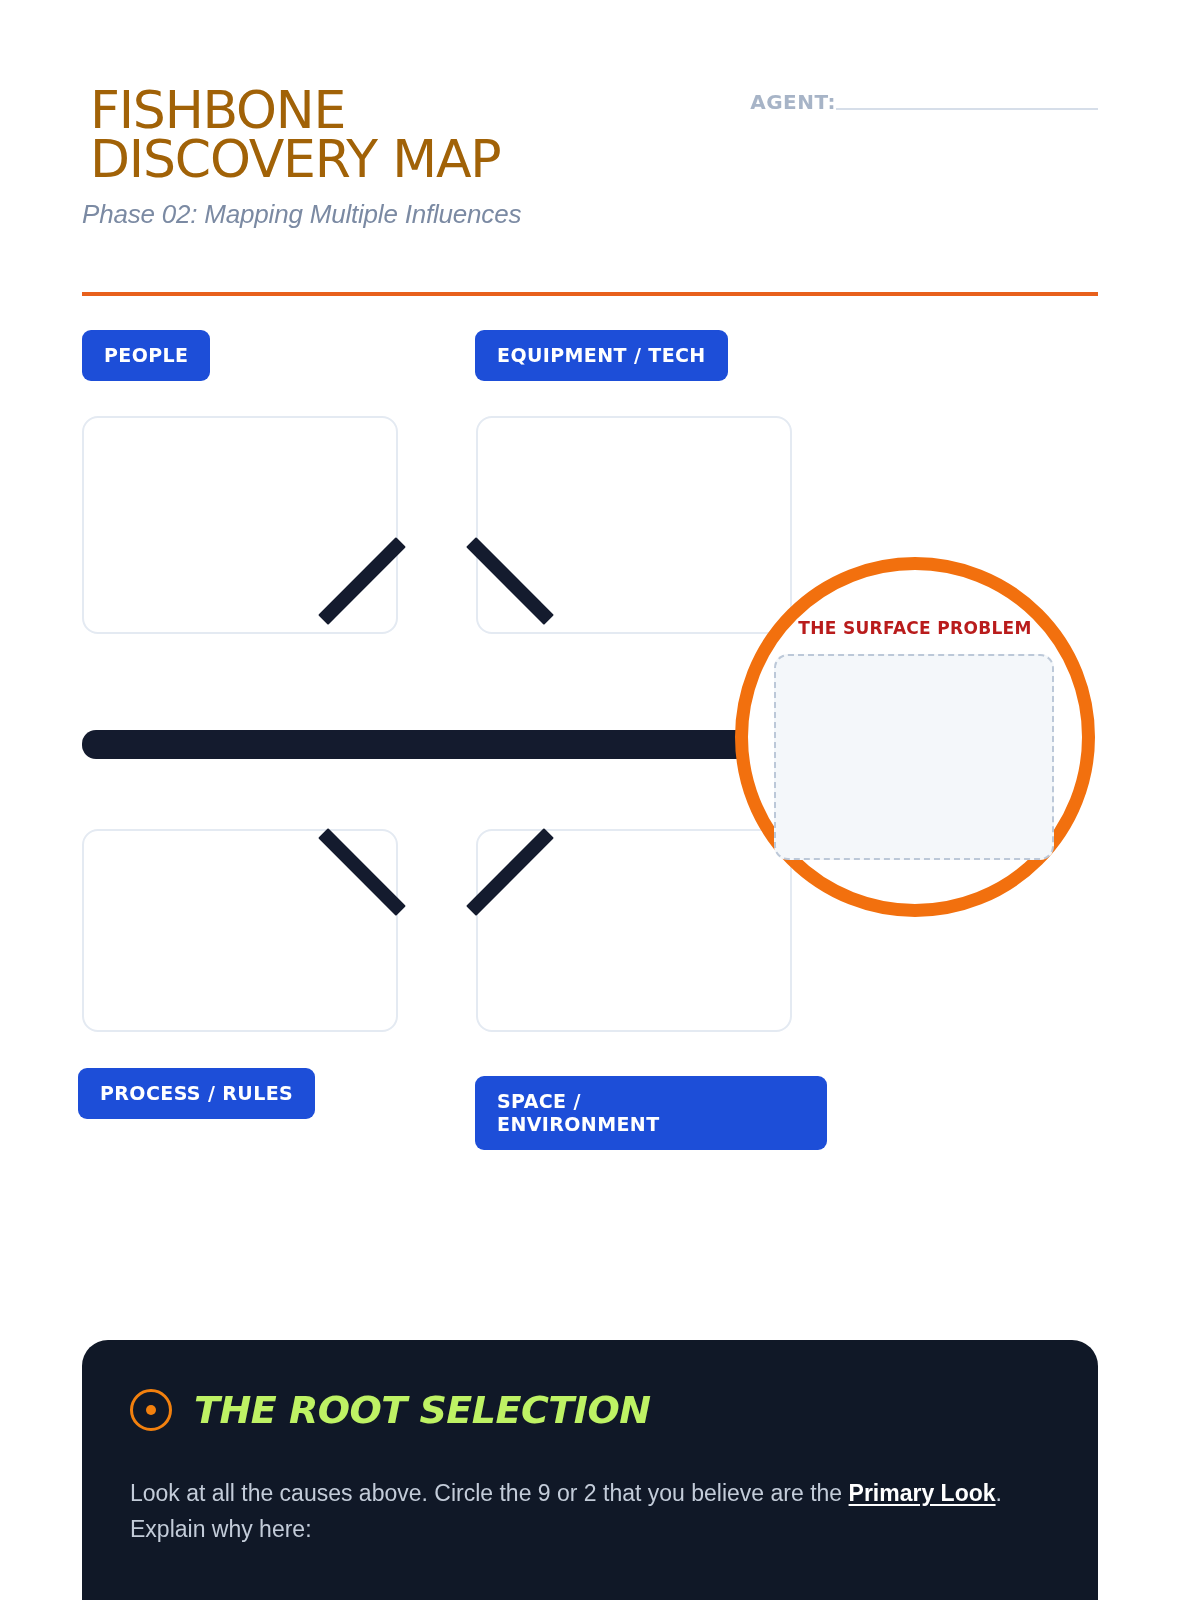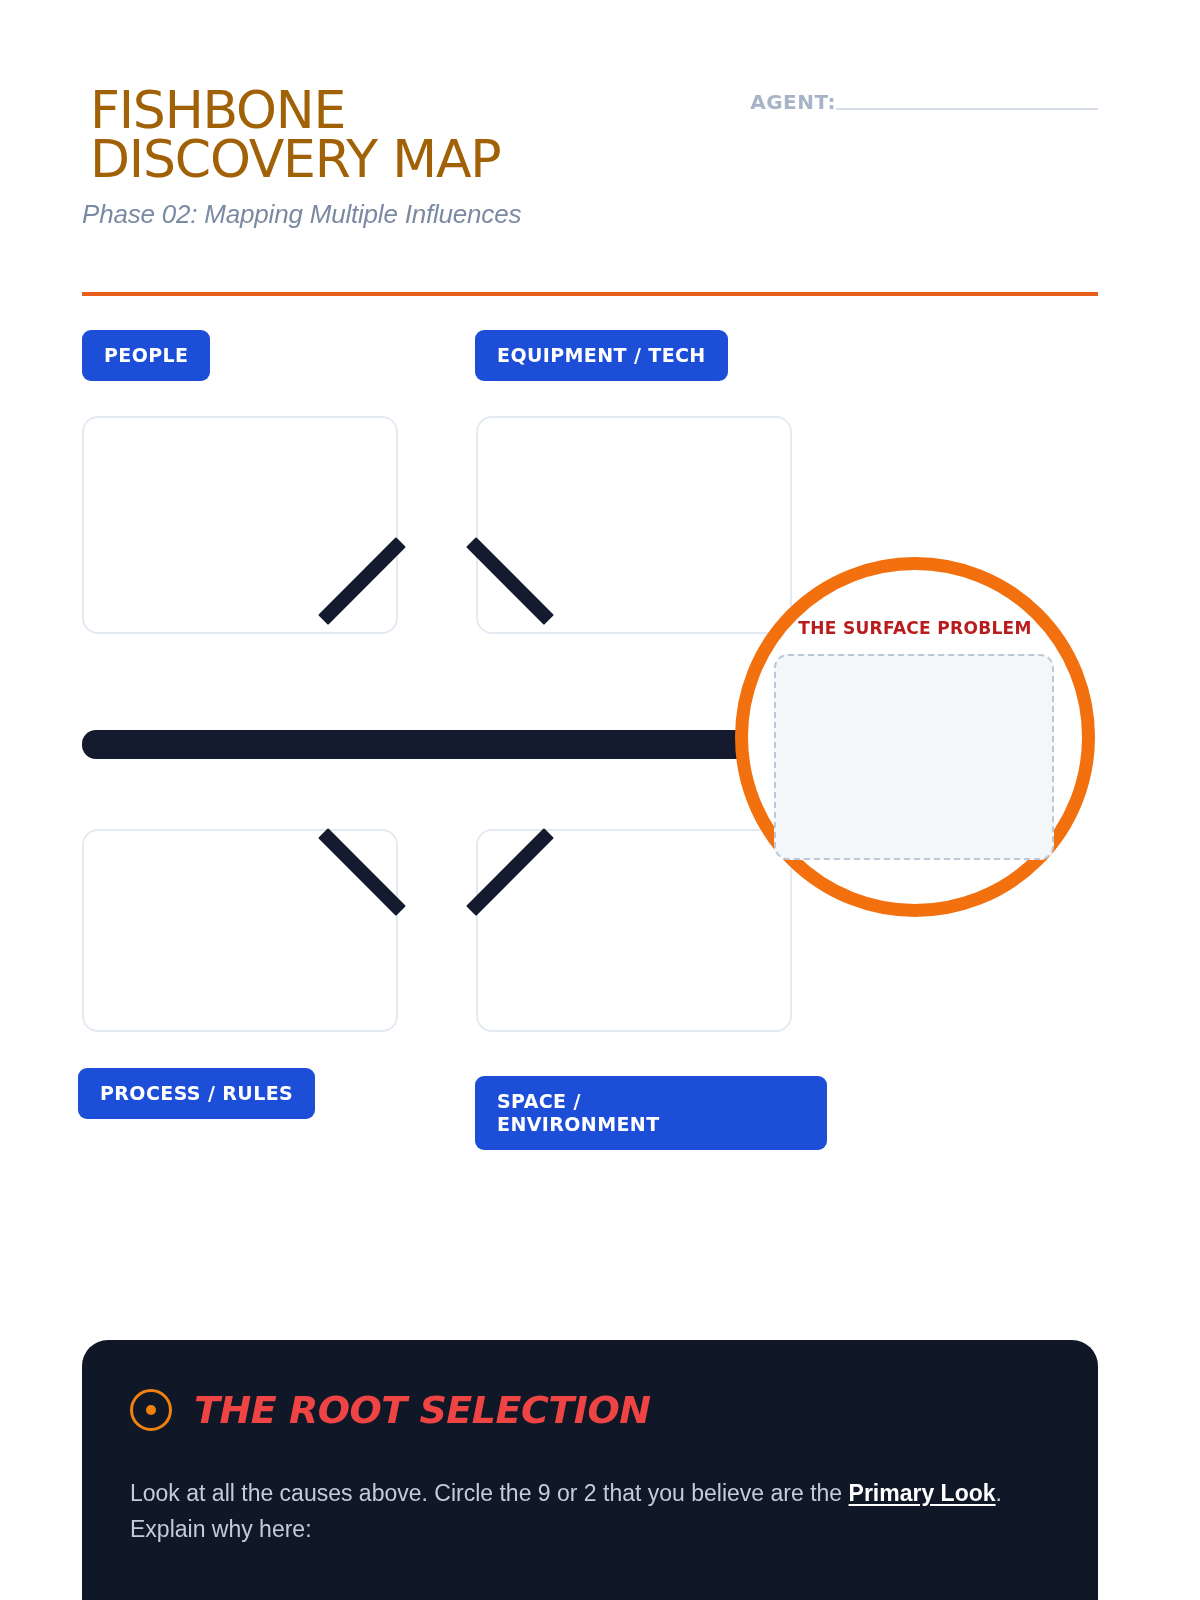--- a/index.html
+++ b/index.html
@@ -211,21 +211,21 @@
     height: 10px;
     border-radius: 50%;
     background: #F2800E;
   }
   .root-title {
     font-family: "DejaVu Sans", sans-serif;
     font-weight: 700;
     font-style: italic;
     font-size: 38px;
     letter-spacing: -0.5px;
-    color: #ef4444;
+    color: #bef264;
     text-transform: uppercase;
   }
   .root-body {
     margin-top: 44px;
     font-family: "Liberation Sans", sans-serif;
     font-size: 23px;
     line-height: 1.55;
     color: #C3CCD9;
     max-width: 930px;
   }

